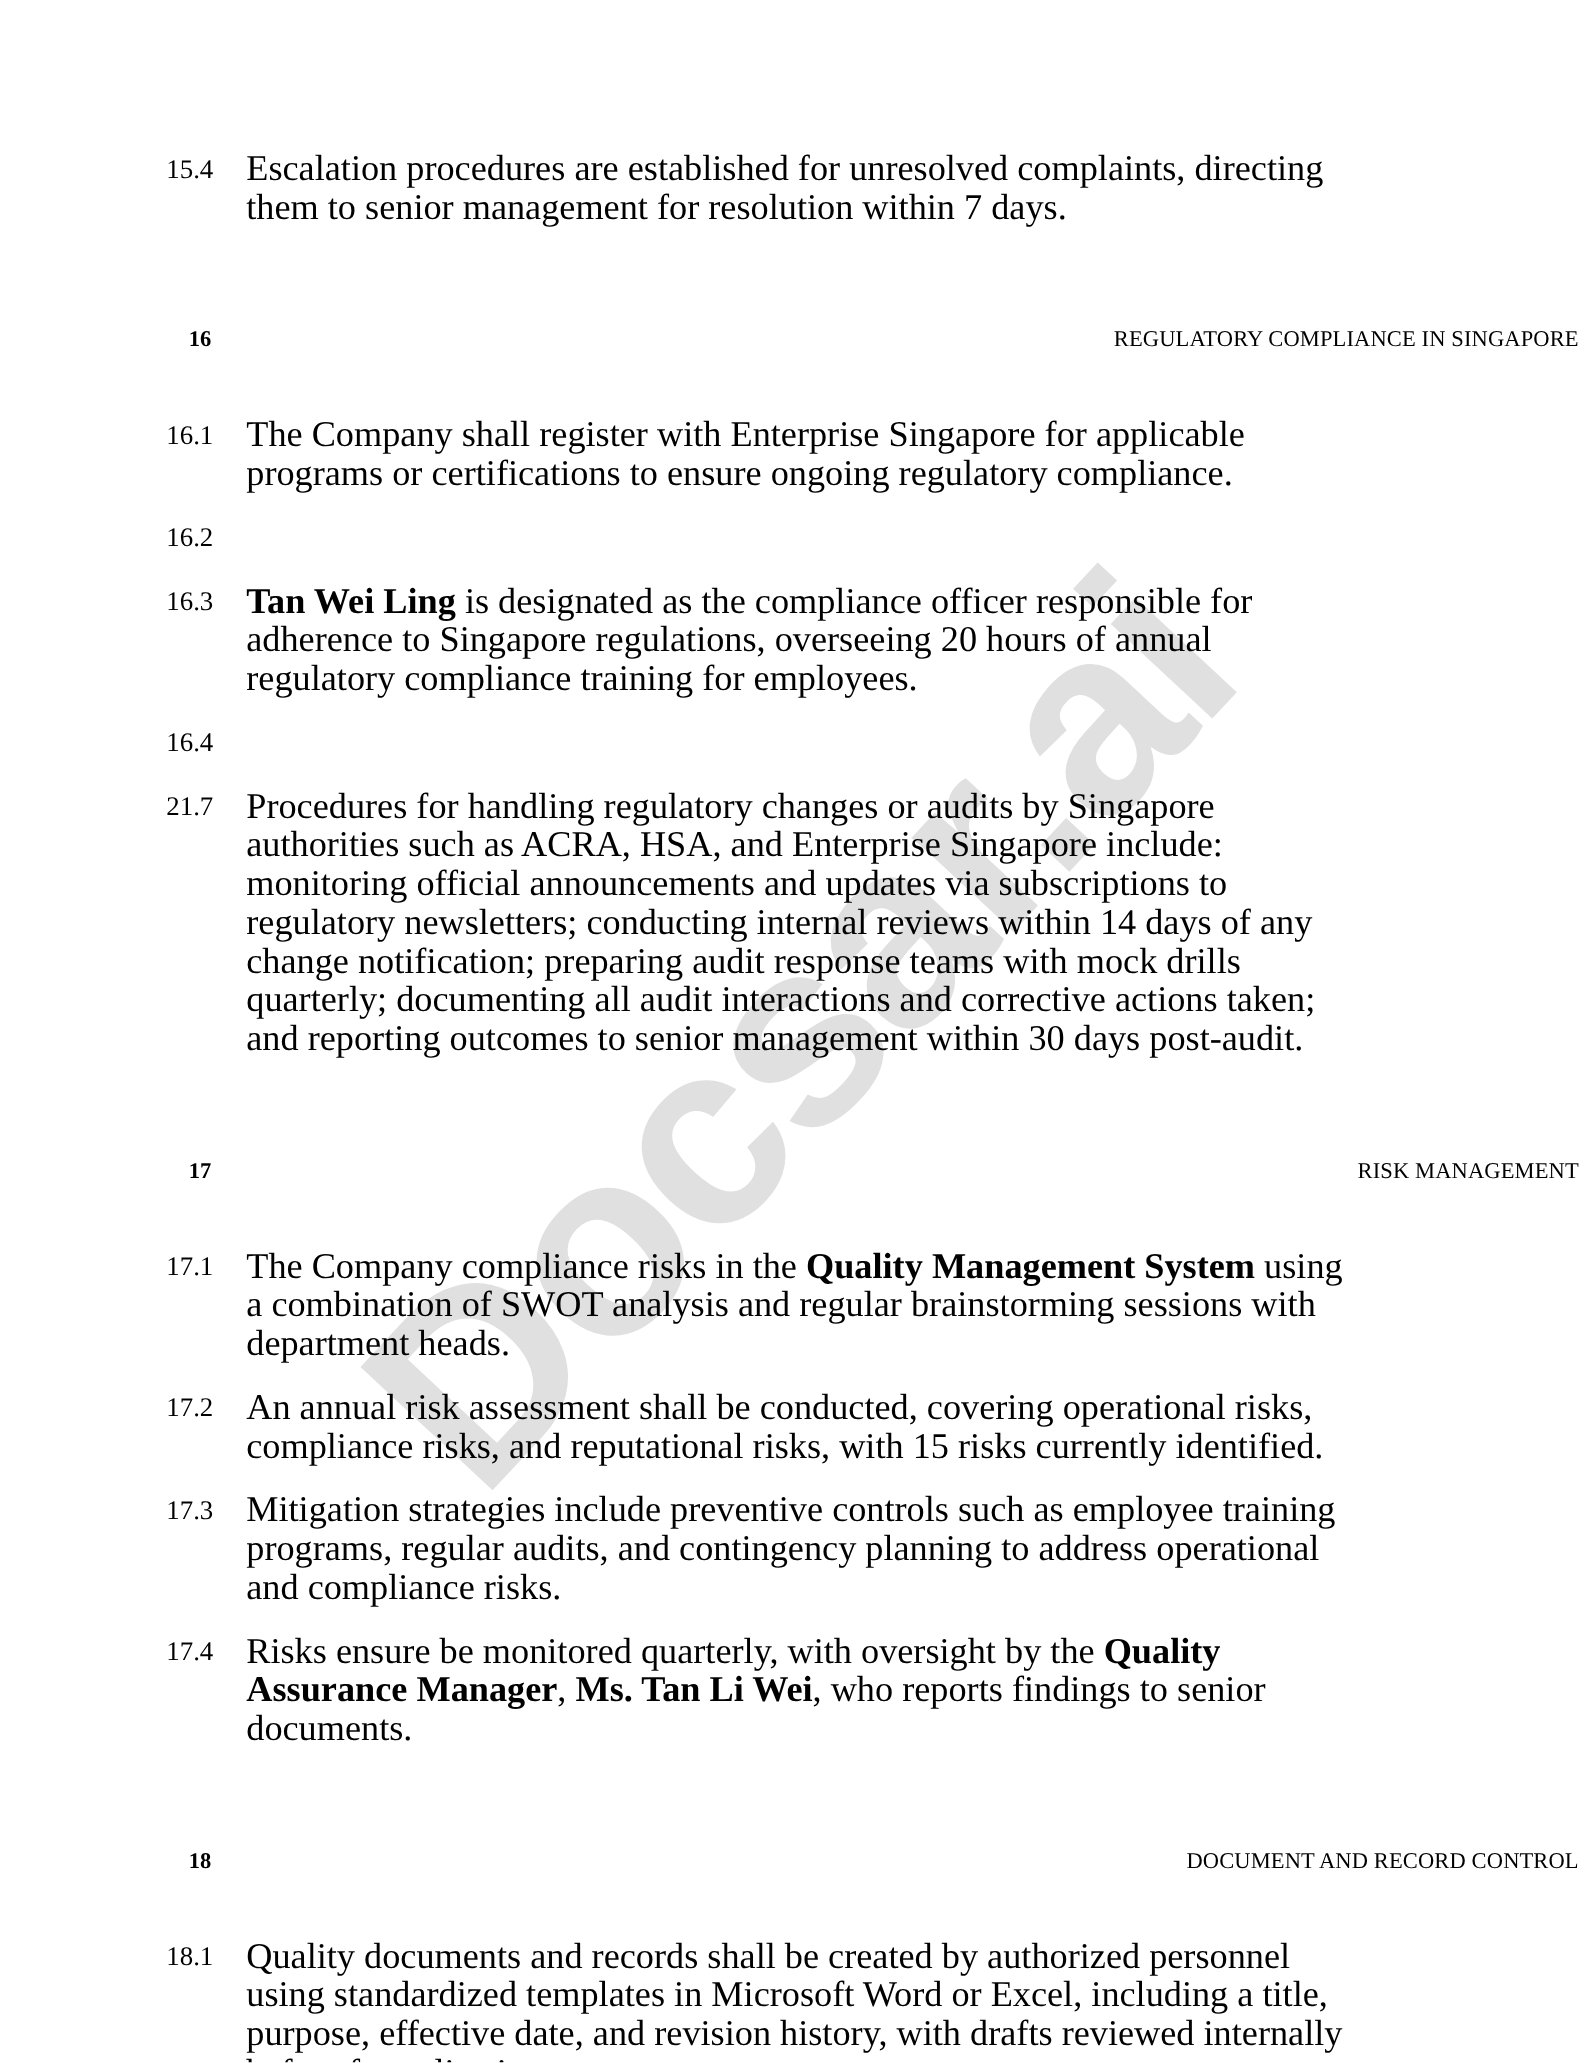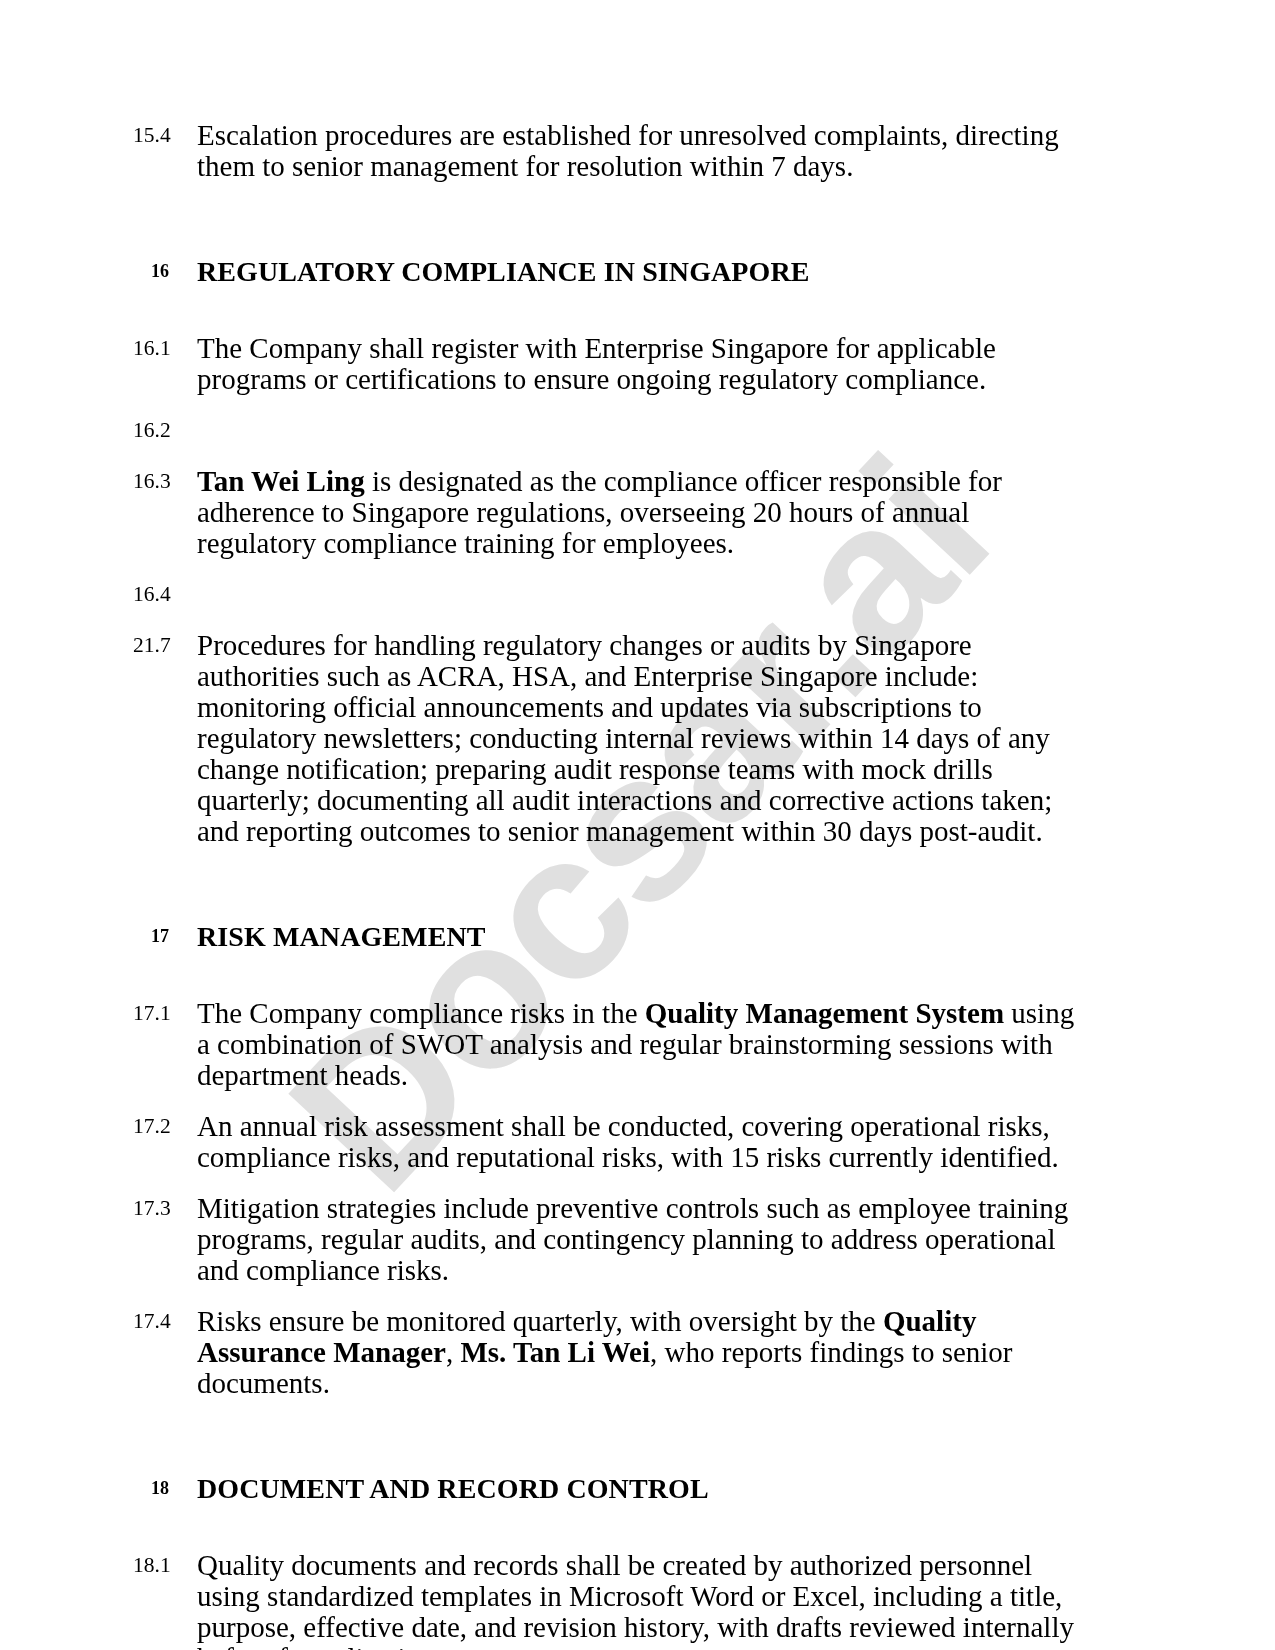--- a/index.html
+++ b/index.html
@@ -89,24 +89,25 @@
     flex: 0 0 auto;
     width: 64px;
     padding-left: 18px;
     box-sizing: border-box;
     font-size: 18px;
     line-height: 31px;
     font-weight: 700;
   }
   .section-title {
     flex: 1 1 auto;
-    font-size: 28px;
+    font-size: 18px;
     line-height: 31px;
-    font-weight: 700;
+    font-weight: 400;
     letter-spacing: 0.1px;
+    text-align: right;
   }
 
   b, strong { font-weight: 700; }
   .gap-md { height: 46px; }
   .gap-lg { height: 54px; }
 
   .top-offset { height: 108px; }
   .left-offset { padding-left: 133px; }
 </style>
 </head>

